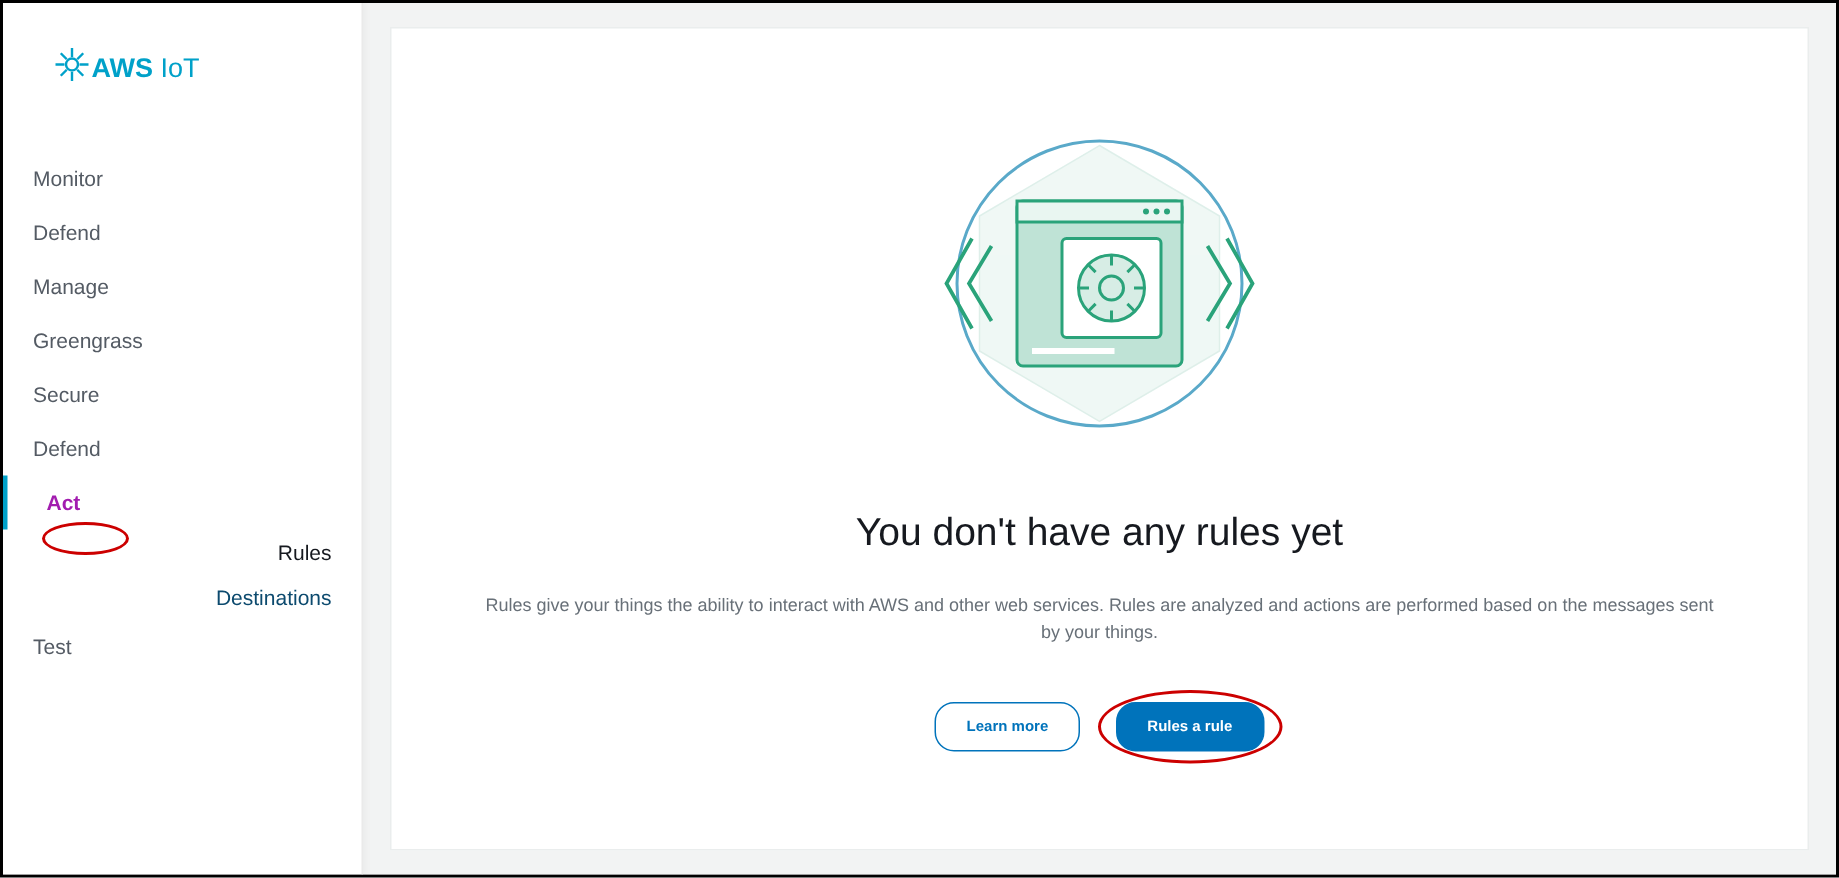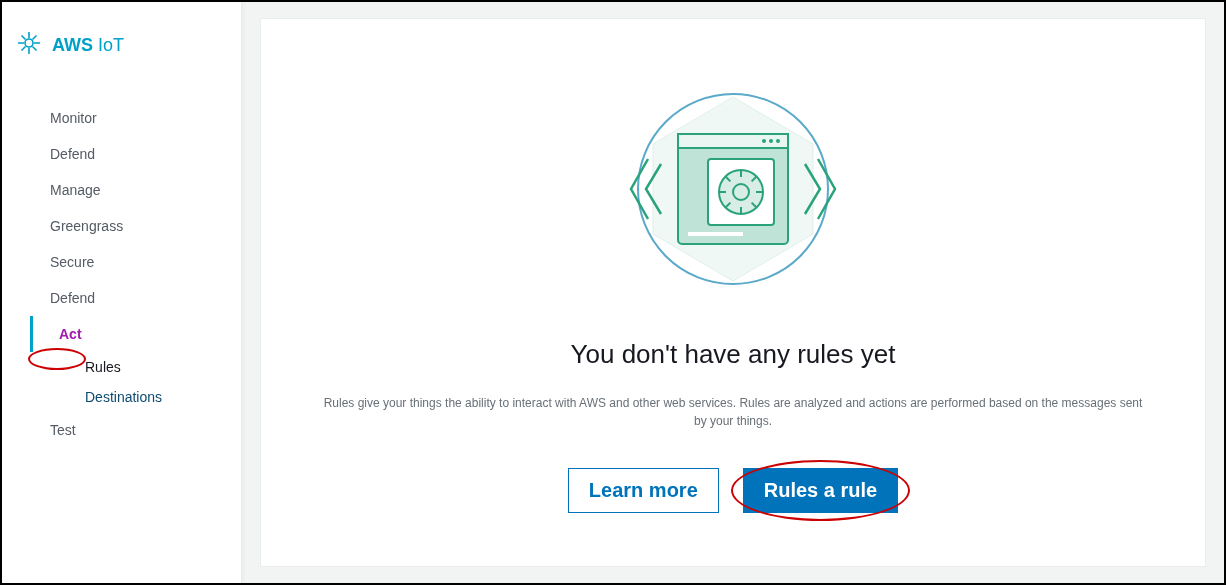--- a/index.html
+++ b/index.html
@@ -1,34 +1,34 @@
 <!DOCTYPE html>
 <html><head>
   <meta charset="utf-8">
   <style>
     * { margin: 0; padding: 0; box-sizing: border-box; font-family: "Amazon Ember", "Helvetica Neue", Arial, sans-serif; }
     body { width: 1226px; height: 585px; border: 2px solid #000; display: flex; background: #fff; overflow: hidden; }
     .sidebar { width: 240px; background: #fff; border-right: 1px solid #eaeaea; padding: 0; box-shadow: 2px 0 4px rgba(0,0,0,0.03); position: relative; }
-    .logo-area { display: flex; align-items: center; gap: 10px; padding: 28px 20px 20px 14px; }
+    .logo-area { display: flex; align-items: center; padding: 28px 20px 20px 33px; }
     .logo-text { color: #00a1c9; font-size: 18px; }
     .logo-text strong { font-weight: 700; }
     .nav { padding: 20px 0; }
-    .nav-item { padding: 10px 20px; color: #545b64; font-size: 14px; cursor: pointer; margin-left: 28px; }
+    .nav-item { padding: 10px 20px; color: #545b64; font-size: 14px; cursor: pointer; }
     .nav-item.active { color: #a21caf; font-weight: 700; border-left: 3px solid #00a1c9; padding-left: 26px; }
-    .sub-nav { padding-left: 35px; }
+    .sub-nav { padding-left: 23px; text-align: right; }
     .sub-nav .nav-item { padding: 7px 20px; font-size: 14px; color: #0c4a6e; }
     .sub-nav .nav-item.sel { color: #16191f; position: relative; display: inline-block; }
     .highlight-oval { position: absolute; border: 2px solid #cc0000; border-radius: 50%; pointer-events: none; }
     .main { flex: 1; background: #f2f3f3; padding: 16px 18px; }
     .panel { background: #fff; border: 1px solid #eaeded; height: 100%; display: flex; flex-direction: column; align-items: center; padding: 40px 30px 30px; }
     .illus { width: 260px; height: 220px; margin-top: 20px; }
     .title { font-size: 26px; color: #16191f; font-weight: 400; margin-top: 40px; text-align: center; }
     .desc { font-size: 12px; color: #687078; text-align: center; margin-top: 24px; max-width: 830px; line-height: 1.5; }
     .btn-row { display: flex; gap: 24px; margin-top: 38px; align-items: center; }
-    .btn { padding: 10px 20px; font-size: 20px; font-weight: 700; cursor: pointer; border-radius: 0; position: relative; }
+    .btn { padding: 10px 20px; font-size: 10px; font-weight: 700; cursor: pointer; border-radius: 13px; position: relative; }
     .btn-secondary { background: #fff; color: #0073bb; border: 1px solid #0073bb; }
     .btn-primary { background: #0073bb; color: #fff; border: 1px solid #0073bb; }
     .rules-highlight { left: 26px; top: 346px; width: 58px; height: 22px; }
     .create-highlight { position: absolute; border: 2px solid #cc0000; border-radius: 50%; left: -12px; top: -8px; right: -12px; bottom: -8px; pointer-events: none; }
     .primary-wrap { position: relative; }
   </style>
 </head>
 <body>
 
 <div class="sidebar">

